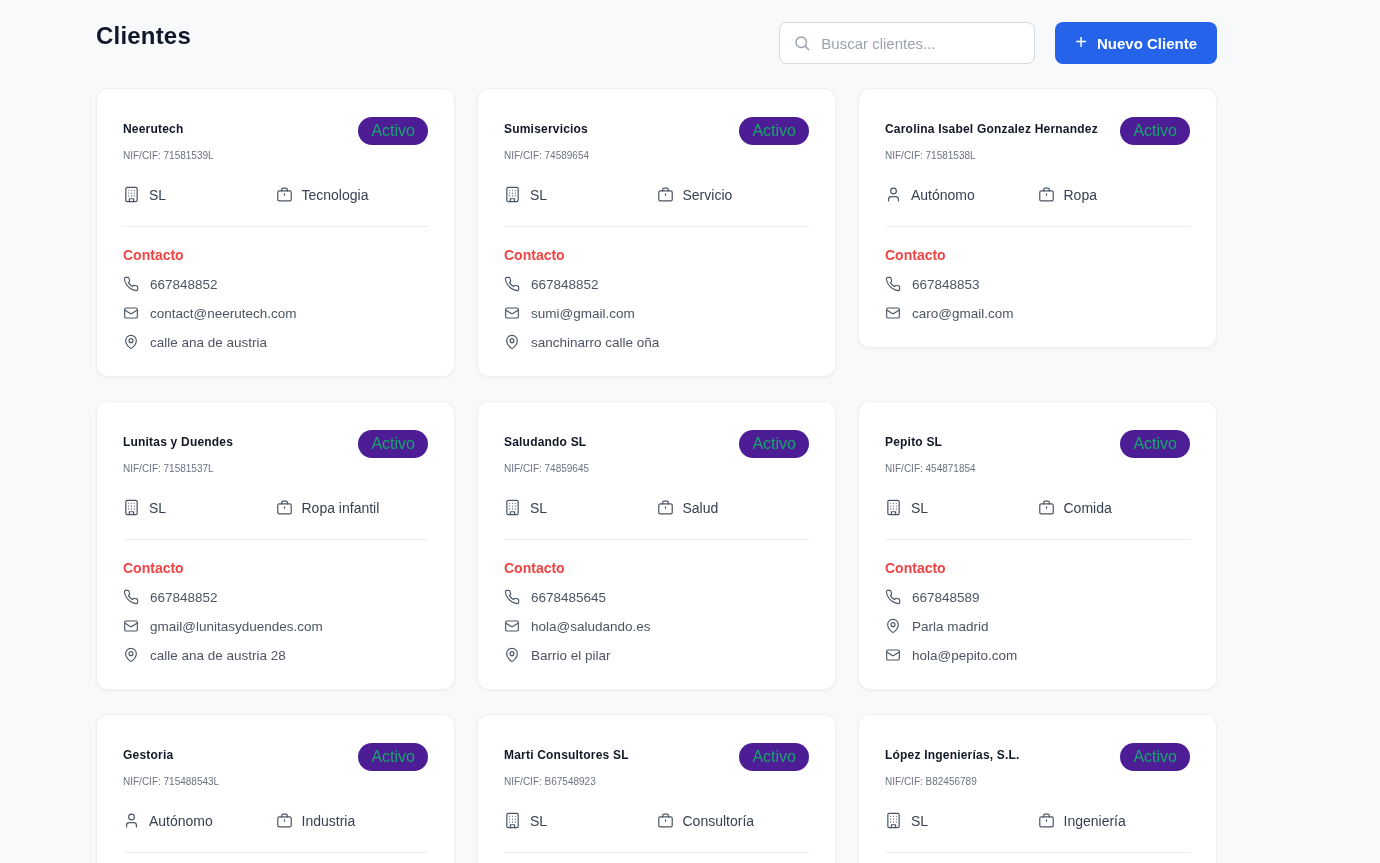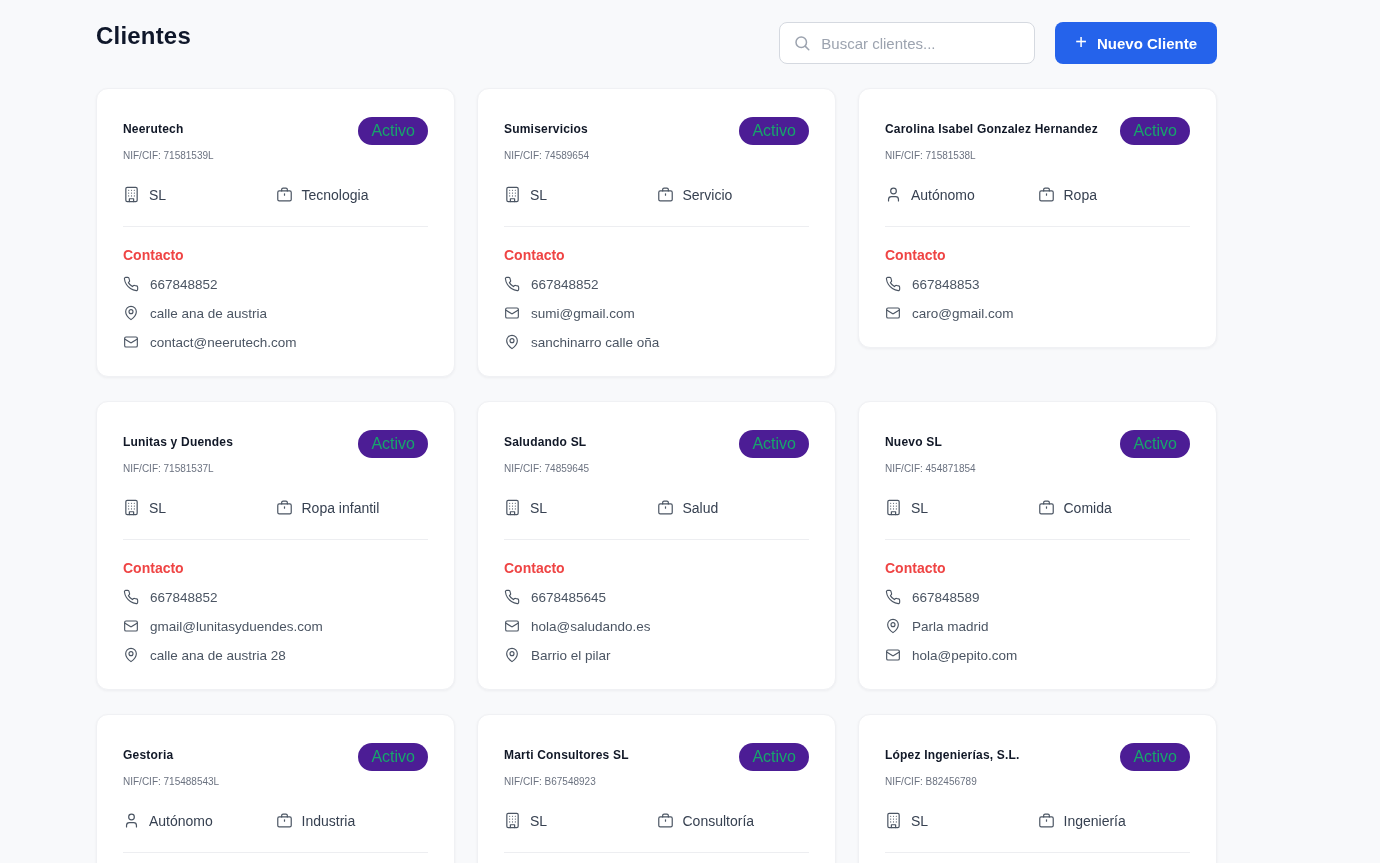--- a/index.html
+++ b/index.html
@@ -114,358 +114,358 @@
               <svg width="16" height="16" viewBox="0 0 24 24" fill="none" stroke-width="1.7" stroke-linecap="round" stroke-linejoin="round">
                 <path d="M22 16.92v3a2 2 0 0 1-2.18 2 19.79 19.79 0 0 1-8.63-3.07 19.5 19.5 0 0 1-6-6A19.79 19.79 0 0 1 2.12 4.18 2 2 0 0 1 4.11 2h3a2 2 0 0 1 2 1.72c.13.96.36 1.9.7 2.81a2 2 0 0 1-.45 2.11L8.09 9.91a16 16 0 0 0 6 6l1.27-1.27a2 2 0 0 1 2.11-.45c.91.34 1.85.57 2.81.7A2 2 0 0 1 22 16.92z"></path>
               </svg>
             </span>
     <span>667848852</span>
   </div>
 
   <div class="contact-row">
     <span class="icon-slot" style="display: flex;">
               <svg width="16" height="16" viewBox="0 0 24 24" fill="none" stroke-width="1.7" stroke-linecap="round" stroke-linejoin="round">
+                <rect x="2.5" y="4.5" width="19" height="15" rx="2"></rect>
+                <path d="m21.5 7.5-8.47 5.38a1.94 1.94 0 0 1-2.06 0L2.5 7.5"></path>
+              </svg>
+            </span>
+    <span>contact@neerutech.com</span>
+  </div>
+
+  <div class="contact-row">
+    <span class="icon-slot" style="display: flex;">
+              <svg width="16" height="16" viewBox="0 0 24 24" fill="none" stroke-width="1.7" stroke-linecap="round" stroke-linejoin="round">
                 <path d="M20 10c0 6-8 12-8 12s-8-6-8-12a8 8 0 0 1 16 0z"></path>
                 <circle cx="12" cy="10" r="3"></circle>
               </svg>
             </span>
     <span>calle ana de austria</span>
   </div>
+</div>
+  </div>
+
+  <div class="card">
+    <div class="card-head">
+      <div class="client-name">Sumiservicios</div>
+      <div class="status-badge">Activo</div>
+    </div>
+    <div class="nif-line">NIF/CIF: 74589654</div>
+    <div class="meta-row">
+      <div class="meta-item">
+        <span class="icon-slot" style="display: flex;">
+              <svg width="17" height="17" viewBox="0 0 24 24" fill="none" stroke-width="1.7" stroke-linecap="round" stroke-linejoin="round">
+                <rect x="4" y="2" width="16" height="20" rx="2"></rect>
+                <path d="M9 22v-4h6v4"></path>
+                <path d="M8 6h.01M12 6h.01M16 6h.01M8 10h.01M12 10h.01M16 10h.01M8 14h.01M12 14h.01M16 14h.01"></path>
+              </svg>
+            </span>
+        <span>SL</span>
+      </div>
+      <div class="meta-item">
+        <span class="icon-slot" style="display: flex;">
+              <svg width="17" height="17" viewBox="0 0 24 24" fill="none" stroke-width="1.7" stroke-linecap="round" stroke-linejoin="round">
+                <rect x="2.5" y="7" width="19" height="14" rx="2"></rect>
+                <path d="M16 7V5a2 2 0 0 0-2-2h-4a2 2 0 0 0-2 2v2"></path>
+                <path d="M12 11v2"></path>
+              </svg>
+            </span>
+        <span>Servicio</span>
+      </div>
+    </div>
+    <div class="contact-title">Contacto</div>
+    <div class="contact-list">
+  <div class="contact-row">
+    <span class="icon-slot" style="display: flex;">
+              <svg width="16" height="16" viewBox="0 0 24 24" fill="none" stroke-width="1.7" stroke-linecap="round" stroke-linejoin="round">
+                <path d="M22 16.92v3a2 2 0 0 1-2.18 2 19.79 19.79 0 0 1-8.63-3.07 19.5 19.5 0 0 1-6-6A19.79 19.79 0 0 1 2.12 4.18 2 2 0 0 1 4.11 2h3a2 2 0 0 1 2 1.72c.13.96.36 1.9.7 2.81a2 2 0 0 1-.45 2.11L8.09 9.91a16 16 0 0 0 6 6l1.27-1.27a2 2 0 0 1 2.11-.45c.91.34 1.85.57 2.81.7A2 2 0 0 1 22 16.92z"></path>
+              </svg>
+            </span>
+    <span>667848852</span>
+  </div>
 
   <div class="contact-row">
     <span class="icon-slot" style="display: flex;">
               <svg width="16" height="16" viewBox="0 0 24 24" fill="none" stroke-width="1.7" stroke-linecap="round" stroke-linejoin="round">
                 <rect x="2.5" y="4.5" width="19" height="15" rx="2"></rect>
                 <path d="m21.5 7.5-8.47 5.38a1.94 1.94 0 0 1-2.06 0L2.5 7.5"></path>
               </svg>
             </span>
-    <span>contact@neerutech.com</span>
-  </div>
-</div>
-  </div>
-
-  <div class="card">
-    <div class="card-head">
-      <div class="client-name">Sumiservicios</div>
-      <div class="status-badge">Activo</div>
-    </div>
-    <div class="nif-line">NIF/CIF: 74589654</div>
-    <div class="meta-row">
-      <div class="meta-item">
-        <span class="icon-slot" style="display: flex;">
-              <svg width="17" height="17" viewBox="0 0 24 24" fill="none" stroke-width="1.7" stroke-linecap="round" stroke-linejoin="round">
-                <rect x="4" y="2" width="16" height="20" rx="2"></rect>
-                <path d="M9 22v-4h6v4"></path>
-                <path d="M8 6h.01M12 6h.01M16 6h.01M8 10h.01M12 10h.01M16 10h.01M8 14h.01M12 14h.01M16 14h.01"></path>
-              </svg>
-            </span>
-        <span>SL</span>
-      </div>
-      <div class="meta-item">
-        <span class="icon-slot" style="display: flex;">
-              <svg width="17" height="17" viewBox="0 0 24 24" fill="none" stroke-width="1.7" stroke-linecap="round" stroke-linejoin="round">
-                <rect x="2.5" y="7" width="19" height="14" rx="2"></rect>
-                <path d="M16 7V5a2 2 0 0 0-2-2h-4a2 2 0 0 0-2 2v2"></path>
-                <path d="M12 11v2"></path>
-              </svg>
-            </span>
-        <span>Servicio</span>
+    <span>sumi@gmail.com</span>
+  </div>
+
+  <div class="contact-row">
+    <span class="icon-slot" style="display: flex;">
+              <svg width="16" height="16" viewBox="0 0 24 24" fill="none" stroke-width="1.7" stroke-linecap="round" stroke-linejoin="round">
+                <path d="M20 10c0 6-8 12-8 12s-8-6-8-12a8 8 0 0 1 16 0z"></path>
+                <circle cx="12" cy="10" r="3"></circle>
+              </svg>
+            </span>
+    <span>sanchinarro calle oña</span>
+  </div>
+</div>
+  </div>
+
+  <div class="card">
+    <div class="card-head">
+      <div class="client-name">Carolina Isabel Gonzalez Hernandez</div>
+      <div class="status-badge">Activo</div>
+    </div>
+    <div class="nif-line">NIF/CIF: 71581538L</div>
+    <div class="meta-row">
+      <div class="meta-item">
+        <span class="icon-slot" style="display: flex;">
+              <svg width="17" height="17" viewBox="0 0 24 24" fill="none" stroke-width="1.7" stroke-linecap="round" stroke-linejoin="round">
+                <path d="M19 21v-2a4 4 0 0 0-4-4H9a4 4 0 0 0-4 4v2"></path>
+                <circle cx="12" cy="7" r="4"></circle>
+              </svg>
+            </span>
+        <span>Autónomo</span>
+      </div>
+      <div class="meta-item">
+        <span class="icon-slot" style="display: flex;">
+              <svg width="17" height="17" viewBox="0 0 24 24" fill="none" stroke-width="1.7" stroke-linecap="round" stroke-linejoin="round">
+                <rect x="2.5" y="7" width="19" height="14" rx="2"></rect>
+                <path d="M16 7V5a2 2 0 0 0-2-2h-4a2 2 0 0 0-2 2v2"></path>
+                <path d="M12 11v2"></path>
+              </svg>
+            </span>
+        <span>Ropa</span>
       </div>
     </div>
     <div class="contact-title">Contacto</div>
     <div class="contact-list">
   <div class="contact-row">
     <span class="icon-slot" style="display: flex;">
               <svg width="16" height="16" viewBox="0 0 24 24" fill="none" stroke-width="1.7" stroke-linecap="round" stroke-linejoin="round">
                 <path d="M22 16.92v3a2 2 0 0 1-2.18 2 19.79 19.79 0 0 1-8.63-3.07 19.5 19.5 0 0 1-6-6A19.79 19.79 0 0 1 2.12 4.18 2 2 0 0 1 4.11 2h3a2 2 0 0 1 2 1.72c.13.96.36 1.9.7 2.81a2 2 0 0 1-.45 2.11L8.09 9.91a16 16 0 0 0 6 6l1.27-1.27a2 2 0 0 1 2.11-.45c.91.34 1.85.57 2.81.7A2 2 0 0 1 22 16.92z"></path>
               </svg>
             </span>
-    <span>667848852</span>
+    <span>667848853</span>
   </div>
 
   <div class="contact-row">
     <span class="icon-slot" style="display: flex;">
               <svg width="16" height="16" viewBox="0 0 24 24" fill="none" stroke-width="1.7" stroke-linecap="round" stroke-linejoin="round">
                 <rect x="2.5" y="4.5" width="19" height="15" rx="2"></rect>
                 <path d="m21.5 7.5-8.47 5.38a1.94 1.94 0 0 1-2.06 0L2.5 7.5"></path>
               </svg>
             </span>
-    <span>sumi@gmail.com</span>
+    <span>caro@gmail.com</span>
+  </div>
+
+</div>
+  </div>
+
+  <div class="card">
+    <div class="card-head">
+      <div class="client-name">Lunitas y Duendes</div>
+      <div class="status-badge">Activo</div>
+    </div>
+    <div class="nif-line">NIF/CIF: 71581537L</div>
+    <div class="meta-row">
+      <div class="meta-item">
+        <span class="icon-slot" style="display: flex;">
+              <svg width="17" height="17" viewBox="0 0 24 24" fill="none" stroke-width="1.7" stroke-linecap="round" stroke-linejoin="round">
+                <rect x="4" y="2" width="16" height="20" rx="2"></rect>
+                <path d="M9 22v-4h6v4"></path>
+                <path d="M8 6h.01M12 6h.01M16 6h.01M8 10h.01M12 10h.01M16 10h.01M8 14h.01M12 14h.01M16 14h.01"></path>
+              </svg>
+            </span>
+        <span>SL</span>
+      </div>
+      <div class="meta-item">
+        <span class="icon-slot" style="display: flex;">
+              <svg width="17" height="17" viewBox="0 0 24 24" fill="none" stroke-width="1.7" stroke-linecap="round" stroke-linejoin="round">
+                <rect x="2.5" y="7" width="19" height="14" rx="2"></rect>
+                <path d="M16 7V5a2 2 0 0 0-2-2h-4a2 2 0 0 0-2 2v2"></path>
+                <path d="M12 11v2"></path>
+              </svg>
+            </span>
+        <span>Ropa infantil</span>
+      </div>
+    </div>
+    <div class="contact-title">Contacto</div>
+    <div class="contact-list">
+  <div class="contact-row">
+    <span class="icon-slot" style="display: flex;">
+              <svg width="16" height="16" viewBox="0 0 24 24" fill="none" stroke-width="1.7" stroke-linecap="round" stroke-linejoin="round">
+                <path d="M22 16.92v3a2 2 0 0 1-2.18 2 19.79 19.79 0 0 1-8.63-3.07 19.5 19.5 0 0 1-6-6A19.79 19.79 0 0 1 2.12 4.18 2 2 0 0 1 4.11 2h3a2 2 0 0 1 2 1.72c.13.96.36 1.9.7 2.81a2 2 0 0 1-.45 2.11L8.09 9.91a16 16 0 0 0 6 6l1.27-1.27a2 2 0 0 1 2.11-.45c.91.34 1.85.57 2.81.7A2 2 0 0 1 22 16.92z"></path>
+              </svg>
+            </span>
+    <span>667848852</span>
+  </div>
+
+  <div class="contact-row">
+    <span class="icon-slot" style="display: flex;">
+              <svg width="16" height="16" viewBox="0 0 24 24" fill="none" stroke-width="1.7" stroke-linecap="round" stroke-linejoin="round">
+                <rect x="2.5" y="4.5" width="19" height="15" rx="2"></rect>
+                <path d="m21.5 7.5-8.47 5.38a1.94 1.94 0 0 1-2.06 0L2.5 7.5"></path>
+              </svg>
+            </span>
+    <span>gmail@lunitasyduendes.com</span>
   </div>
 
   <div class="contact-row">
     <span class="icon-slot" style="display: flex;">
               <svg width="16" height="16" viewBox="0 0 24 24" fill="none" stroke-width="1.7" stroke-linecap="round" stroke-linejoin="round">
                 <path d="M20 10c0 6-8 12-8 12s-8-6-8-12a8 8 0 0 1 16 0z"></path>
                 <circle cx="12" cy="10" r="3"></circle>
               </svg>
             </span>
-    <span>sanchinarro calle oña</span>
-  </div>
-</div>
-  </div>
-
-  <div class="card">
-    <div class="card-head">
-      <div class="client-name">Carolina Isabel Gonzalez Hernandez</div>
-      <div class="status-badge">Activo</div>
-    </div>
-    <div class="nif-line">NIF/CIF: 71581538L</div>
+    <span>calle ana de austria 28</span>
+  </div>
+</div>
+  </div>
+
+  <div class="card">
+    <div class="card-head">
+      <div class="client-name">Saludando SL</div>
+      <div class="status-badge">Activo</div>
+    </div>
+    <div class="nif-line">NIF/CIF: 74859645</div>
+    <div class="meta-row">
+      <div class="meta-item">
+        <span class="icon-slot" style="display: flex;">
+              <svg width="17" height="17" viewBox="0 0 24 24" fill="none" stroke-width="1.7" stroke-linecap="round" stroke-linejoin="round">
+                <rect x="4" y="2" width="16" height="20" rx="2"></rect>
+                <path d="M9 22v-4h6v4"></path>
+                <path d="M8 6h.01M12 6h.01M16 6h.01M8 10h.01M12 10h.01M16 10h.01M8 14h.01M12 14h.01M16 14h.01"></path>
+              </svg>
+            </span>
+        <span>SL</span>
+      </div>
+      <div class="meta-item">
+        <span class="icon-slot" style="display: flex;">
+              <svg width="17" height="17" viewBox="0 0 24 24" fill="none" stroke-width="1.7" stroke-linecap="round" stroke-linejoin="round">
+                <rect x="2.5" y="7" width="19" height="14" rx="2"></rect>
+                <path d="M16 7V5a2 2 0 0 0-2-2h-4a2 2 0 0 0-2 2v2"></path>
+                <path d="M12 11v2"></path>
+              </svg>
+            </span>
+        <span>Salud</span>
+      </div>
+    </div>
+    <div class="contact-title">Contacto</div>
+    <div class="contact-list">
+  <div class="contact-row">
+    <span class="icon-slot" style="display: flex;">
+              <svg width="16" height="16" viewBox="0 0 24 24" fill="none" stroke-width="1.7" stroke-linecap="round" stroke-linejoin="round">
+                <path d="M22 16.92v3a2 2 0 0 1-2.18 2 19.79 19.79 0 0 1-8.63-3.07 19.5 19.5 0 0 1-6-6A19.79 19.79 0 0 1 2.12 4.18 2 2 0 0 1 4.11 2h3a2 2 0 0 1 2 1.72c.13.96.36 1.9.7 2.81a2 2 0 0 1-.45 2.11L8.09 9.91a16 16 0 0 0 6 6l1.27-1.27a2 2 0 0 1 2.11-.45c.91.34 1.85.57 2.81.7A2 2 0 0 1 22 16.92z"></path>
+              </svg>
+            </span>
+    <span>6678485645</span>
+  </div>
+
+  <div class="contact-row">
+    <span class="icon-slot" style="display: flex;">
+              <svg width="16" height="16" viewBox="0 0 24 24" fill="none" stroke-width="1.7" stroke-linecap="round" stroke-linejoin="round">
+                <rect x="2.5" y="4.5" width="19" height="15" rx="2"></rect>
+                <path d="m21.5 7.5-8.47 5.38a1.94 1.94 0 0 1-2.06 0L2.5 7.5"></path>
+              </svg>
+            </span>
+    <span>hola@saludando.es</span>
+  </div>
+
+  <div class="contact-row">
+    <span class="icon-slot" style="display: flex;">
+              <svg width="16" height="16" viewBox="0 0 24 24" fill="none" stroke-width="1.7" stroke-linecap="round" stroke-linejoin="round">
+                <path d="M20 10c0 6-8 12-8 12s-8-6-8-12a8 8 0 0 1 16 0z"></path>
+                <circle cx="12" cy="10" r="3"></circle>
+              </svg>
+            </span>
+    <span>Barrio el pilar</span>
+  </div>
+</div>
+  </div>
+
+  <div class="card">
+    <div class="card-head">
+      <div class="client-name">Pepito SL</div>
+      <div class="status-badge">Activo</div>
+    </div>
+    <div class="nif-line">NIF/CIF: 454871854</div>
+    <div class="meta-row">
+      <div class="meta-item">
+        <span class="icon-slot" style="display: flex;">
+              <svg width="17" height="17" viewBox="0 0 24 24" fill="none" stroke-width="1.7" stroke-linecap="round" stroke-linejoin="round">
+                <rect x="4" y="2" width="16" height="20" rx="2"></rect>
+                <path d="M9 22v-4h6v4"></path>
+                <path d="M8 6h.01M12 6h.01M16 6h.01M8 10h.01M12 10h.01M16 10h.01M8 14h.01M12 14h.01M16 14h.01"></path>
+              </svg>
+            </span>
+        <span>SL</span>
+      </div>
+      <div class="meta-item">
+        <span class="icon-slot" style="display: flex;">
+              <svg width="17" height="17" viewBox="0 0 24 24" fill="none" stroke-width="1.7" stroke-linecap="round" stroke-linejoin="round">
+                <rect x="2.5" y="7" width="19" height="14" rx="2"></rect>
+                <path d="M16 7V5a2 2 0 0 0-2-2h-4a2 2 0 0 0-2 2v2"></path>
+                <path d="M12 11v2"></path>
+              </svg>
+            </span>
+        <span>Comida</span>
+      </div>
+    </div>
+    <div class="contact-title">Contacto</div>
+    <div class="contact-list">
+  <div class="contact-row">
+    <span class="icon-slot" style="display: flex;">
+              <svg width="16" height="16" viewBox="0 0 24 24" fill="none" stroke-width="1.7" stroke-linecap="round" stroke-linejoin="round">
+                <path d="M22 16.92v3a2 2 0 0 1-2.18 2 19.79 19.79 0 0 1-8.63-3.07 19.5 19.5 0 0 1-6-6A19.79 19.79 0 0 1 2.12 4.18 2 2 0 0 1 4.11 2h3a2 2 0 0 1 2 1.72c.13.96.36 1.9.7 2.81a2 2 0 0 1-.45 2.11L8.09 9.91a16 16 0 0 0 6 6l1.27-1.27a2 2 0 0 1 2.11-.45c.91.34 1.85.57 2.81.7A2 2 0 0 1 22 16.92z"></path>
+              </svg>
+            </span>
+    <span>667848589</span>
+  </div>
+
+  <div class="contact-row">
+    <span class="icon-slot" style="display: flex;">
+              <svg width="16" height="16" viewBox="0 0 24 24" fill="none" stroke-width="1.7" stroke-linecap="round" stroke-linejoin="round">
+                <path d="M20 10c0 6-8 12-8 12s-8-6-8-12a8 8 0 0 1 16 0z"></path>
+                <circle cx="12" cy="10" r="3"></circle>
+              </svg>
+            </span>
+    <span>Parla madrid</span>
+  </div>
+
+  <div class="contact-row">
+    <span class="icon-slot" style="display: flex;">
+              <svg width="16" height="16" viewBox="0 0 24 24" fill="none" stroke-width="1.7" stroke-linecap="round" stroke-linejoin="round">
+                <rect x="2.5" y="4.5" width="19" height="15" rx="2"></rect>
+                <path d="m21.5 7.5-8.47 5.38a1.94 1.94 0 0 1-2.06 0L2.5 7.5"></path>
+              </svg>
+            </span>
+    <span>hola@pepito.com</span>
+  </div>
+</div>
+  </div>
+
+  <div class="card">
+    <div class="card-head">
+      <div class="client-name">Gestoria</div>
+      <div class="status-badge">Activo</div>
+    </div>
+    <div class="nif-line">NIF/CIF: 715488543L</div>
     <div class="meta-row">
       <div class="meta-item">
         <span class="icon-slot" style="display: flex;">
               <svg width="17" height="17" viewBox="0 0 24 24" fill="none" stroke-width="1.7" stroke-linecap="round" stroke-linejoin="round">
                 <path d="M19 21v-2a4 4 0 0 0-4-4H9a4 4 0 0 0-4 4v2"></path>
                 <circle cx="12" cy="7" r="4"></circle>
               </svg>
             </span>
         <span>Autónomo</span>
       </div>
       <div class="meta-item">
         <span class="icon-slot" style="display: flex;">
               <svg width="17" height="17" viewBox="0 0 24 24" fill="none" stroke-width="1.7" stroke-linecap="round" stroke-linejoin="round">
                 <rect x="2.5" y="7" width="19" height="14" rx="2"></rect>
                 <path d="M16 7V5a2 2 0 0 0-2-2h-4a2 2 0 0 0-2 2v2"></path>
                 <path d="M12 11v2"></path>
               </svg>
             </span>
-        <span>Ropa</span>
-      </div>
-    </div>
-    <div class="contact-title">Contacto</div>
-    <div class="contact-list">
-  <div class="contact-row">
-    <span class="icon-slot" style="display: flex;">
-              <svg width="16" height="16" viewBox="0 0 24 24" fill="none" stroke-width="1.7" stroke-linecap="round" stroke-linejoin="round">
-                <path d="M22 16.92v3a2 2 0 0 1-2.18 2 19.79 19.79 0 0 1-8.63-3.07 19.5 19.5 0 0 1-6-6A19.79 19.79 0 0 1 2.12 4.18 2 2 0 0 1 4.11 2h3a2 2 0 0 1 2 1.72c.13.96.36 1.9.7 2.81a2 2 0 0 1-.45 2.11L8.09 9.91a16 16 0 0 0 6 6l1.27-1.27a2 2 0 0 1 2.11-.45c.91.34 1.85.57 2.81.7A2 2 0 0 1 22 16.92z"></path>
-              </svg>
-            </span>
-    <span>667848853</span>
-  </div>
-
-  <div class="contact-row">
-    <span class="icon-slot" style="display: flex;">
-              <svg width="16" height="16" viewBox="0 0 24 24" fill="none" stroke-width="1.7" stroke-linecap="round" stroke-linejoin="round">
-                <rect x="2.5" y="4.5" width="19" height="15" rx="2"></rect>
-                <path d="m21.5 7.5-8.47 5.38a1.94 1.94 0 0 1-2.06 0L2.5 7.5"></path>
-              </svg>
-            </span>
-    <span>caro@gmail.com</span>
-  </div>
-
-</div>
-  </div>
-
-  <div class="card">
-    <div class="card-head">
-      <div class="client-name">Lunitas y Duendes</div>
-      <div class="status-badge">Activo</div>
-    </div>
-    <div class="nif-line">NIF/CIF: 71581537L</div>
-    <div class="meta-row">
-      <div class="meta-item">
-        <span class="icon-slot" style="display: flex;">
-              <svg width="17" height="17" viewBox="0 0 24 24" fill="none" stroke-width="1.7" stroke-linecap="round" stroke-linejoin="round">
-                <rect x="4" y="2" width="16" height="20" rx="2"></rect>
-                <path d="M9 22v-4h6v4"></path>
-                <path d="M8 6h.01M12 6h.01M16 6h.01M8 10h.01M12 10h.01M16 10h.01M8 14h.01M12 14h.01M16 14h.01"></path>
-              </svg>
-            </span>
-        <span>SL</span>
-      </div>
-      <div class="meta-item">
-        <span class="icon-slot" style="display: flex;">
-              <svg width="17" height="17" viewBox="0 0 24 24" fill="none" stroke-width="1.7" stroke-linecap="round" stroke-linejoin="round">
-                <rect x="2.5" y="7" width="19" height="14" rx="2"></rect>
-                <path d="M16 7V5a2 2 0 0 0-2-2h-4a2 2 0 0 0-2 2v2"></path>
-                <path d="M12 11v2"></path>
-              </svg>
-            </span>
-        <span>Ropa infantil</span>
-      </div>
-    </div>
-    <div class="contact-title">Contacto</div>
-    <div class="contact-list">
-  <div class="contact-row">
-    <span class="icon-slot" style="display: flex;">
-              <svg width="16" height="16" viewBox="0 0 24 24" fill="none" stroke-width="1.7" stroke-linecap="round" stroke-linejoin="round">
-                <path d="M22 16.92v3a2 2 0 0 1-2.18 2 19.79 19.79 0 0 1-8.63-3.07 19.5 19.5 0 0 1-6-6A19.79 19.79 0 0 1 2.12 4.18 2 2 0 0 1 4.11 2h3a2 2 0 0 1 2 1.72c.13.96.36 1.9.7 2.81a2 2 0 0 1-.45 2.11L8.09 9.91a16 16 0 0 0 6 6l1.27-1.27a2 2 0 0 1 2.11-.45c.91.34 1.85.57 2.81.7A2 2 0 0 1 22 16.92z"></path>
-              </svg>
-            </span>
-    <span>667848852</span>
-  </div>
-
-  <div class="contact-row">
-    <span class="icon-slot" style="display: flex;">
-              <svg width="16" height="16" viewBox="0 0 24 24" fill="none" stroke-width="1.7" stroke-linecap="round" stroke-linejoin="round">
-                <rect x="2.5" y="4.5" width="19" height="15" rx="2"></rect>
-                <path d="m21.5 7.5-8.47 5.38a1.94 1.94 0 0 1-2.06 0L2.5 7.5"></path>
-              </svg>
-            </span>
-    <span>gmail@lunitasyduendes.com</span>
-  </div>
-
-  <div class="contact-row">
-    <span class="icon-slot" style="display: flex;">
-              <svg width="16" height="16" viewBox="0 0 24 24" fill="none" stroke-width="1.7" stroke-linecap="round" stroke-linejoin="round">
-                <path d="M20 10c0 6-8 12-8 12s-8-6-8-12a8 8 0 0 1 16 0z"></path>
-                <circle cx="12" cy="10" r="3"></circle>
-              </svg>
-            </span>
-    <span>calle ana de austria 28</span>
-  </div>
-</div>
-  </div>
-
-  <div class="card">
-    <div class="card-head">
-      <div class="client-name">Saludando SL</div>
-      <div class="status-badge">Activo</div>
-    </div>
-    <div class="nif-line">NIF/CIF: 74859645</div>
-    <div class="meta-row">
-      <div class="meta-item">
-        <span class="icon-slot" style="display: flex;">
-              <svg width="17" height="17" viewBox="0 0 24 24" fill="none" stroke-width="1.7" stroke-linecap="round" stroke-linejoin="round">
-                <rect x="4" y="2" width="16" height="20" rx="2"></rect>
-                <path d="M9 22v-4h6v4"></path>
-                <path d="M8 6h.01M12 6h.01M16 6h.01M8 10h.01M12 10h.01M16 10h.01M8 14h.01M12 14h.01M16 14h.01"></path>
-              </svg>
-            </span>
-        <span>SL</span>
-      </div>
-      <div class="meta-item">
-        <span class="icon-slot" style="display: flex;">
-              <svg width="17" height="17" viewBox="0 0 24 24" fill="none" stroke-width="1.7" stroke-linecap="round" stroke-linejoin="round">
-                <rect x="2.5" y="7" width="19" height="14" rx="2"></rect>
-                <path d="M16 7V5a2 2 0 0 0-2-2h-4a2 2 0 0 0-2 2v2"></path>
-                <path d="M12 11v2"></path>
-              </svg>
-            </span>
-        <span>Salud</span>
-      </div>
-    </div>
-    <div class="contact-title">Contacto</div>
-    <div class="contact-list">
-  <div class="contact-row">
-    <span class="icon-slot" style="display: flex;">
-              <svg width="16" height="16" viewBox="0 0 24 24" fill="none" stroke-width="1.7" stroke-linecap="round" stroke-linejoin="round">
-                <path d="M22 16.92v3a2 2 0 0 1-2.18 2 19.79 19.79 0 0 1-8.63-3.07 19.5 19.5 0 0 1-6-6A19.79 19.79 0 0 1 2.12 4.18 2 2 0 0 1 4.11 2h3a2 2 0 0 1 2 1.72c.13.96.36 1.9.7 2.81a2 2 0 0 1-.45 2.11L8.09 9.91a16 16 0 0 0 6 6l1.27-1.27a2 2 0 0 1 2.11-.45c.91.34 1.85.57 2.81.7A2 2 0 0 1 22 16.92z"></path>
-              </svg>
-            </span>
-    <span>6678485645</span>
-  </div>
-
-  <div class="contact-row">
-    <span class="icon-slot" style="display: flex;">
-              <svg width="16" height="16" viewBox="0 0 24 24" fill="none" stroke-width="1.7" stroke-linecap="round" stroke-linejoin="round">
-                <rect x="2.5" y="4.5" width="19" height="15" rx="2"></rect>
-                <path d="m21.5 7.5-8.47 5.38a1.94 1.94 0 0 1-2.06 0L2.5 7.5"></path>
-              </svg>
-            </span>
-    <span>hola@saludando.es</span>
-  </div>
-
-  <div class="contact-row">
-    <span class="icon-slot" style="display: flex;">
-              <svg width="16" height="16" viewBox="0 0 24 24" fill="none" stroke-width="1.7" stroke-linecap="round" stroke-linejoin="round">
-                <path d="M20 10c0 6-8 12-8 12s-8-6-8-12a8 8 0 0 1 16 0z"></path>
-                <circle cx="12" cy="10" r="3"></circle>
-              </svg>
-            </span>
-    <span>Barrio el pilar</span>
-  </div>
-</div>
-  </div>
-
-  <div class="card">
-    <div class="card-head">
-      <div class="client-name">Nuevo SL</div>
-      <div class="status-badge">Activo</div>
-    </div>
-    <div class="nif-line">NIF/CIF: 454871854</div>
-    <div class="meta-row">
-      <div class="meta-item">
-        <span class="icon-slot" style="display: flex;">
-              <svg width="17" height="17" viewBox="0 0 24 24" fill="none" stroke-width="1.7" stroke-linecap="round" stroke-linejoin="round">
-                <rect x="4" y="2" width="16" height="20" rx="2"></rect>
-                <path d="M9 22v-4h6v4"></path>
-                <path d="M8 6h.01M12 6h.01M16 6h.01M8 10h.01M12 10h.01M16 10h.01M8 14h.01M12 14h.01M16 14h.01"></path>
-              </svg>
-            </span>
-        <span>SL</span>
-      </div>
-      <div class="meta-item">
-        <span class="icon-slot" style="display: flex;">
-              <svg width="17" height="17" viewBox="0 0 24 24" fill="none" stroke-width="1.7" stroke-linecap="round" stroke-linejoin="round">
-                <rect x="2.5" y="7" width="19" height="14" rx="2"></rect>
-                <path d="M16 7V5a2 2 0 0 0-2-2h-4a2 2 0 0 0-2 2v2"></path>
-                <path d="M12 11v2"></path>
-              </svg>
-            </span>
-        <span>Comida</span>
-      </div>
-    </div>
-    <div class="contact-title">Contacto</div>
-    <div class="contact-list">
-  <div class="contact-row">
-    <span class="icon-slot" style="display: flex;">
-              <svg width="16" height="16" viewBox="0 0 24 24" fill="none" stroke-width="1.7" stroke-linecap="round" stroke-linejoin="round">
-                <path d="M22 16.92v3a2 2 0 0 1-2.18 2 19.79 19.79 0 0 1-8.63-3.07 19.5 19.5 0 0 1-6-6A19.79 19.79 0 0 1 2.12 4.18 2 2 0 0 1 4.11 2h3a2 2 0 0 1 2 1.72c.13.96.36 1.9.7 2.81a2 2 0 0 1-.45 2.11L8.09 9.91a16 16 0 0 0 6 6l1.27-1.27a2 2 0 0 1 2.11-.45c.91.34 1.85.57 2.81.7A2 2 0 0 1 22 16.92z"></path>
-              </svg>
-            </span>
-    <span>667848589</span>
-  </div>
-
-  <div class="contact-row">
-    <span class="icon-slot" style="display: flex;">
-              <svg width="16" height="16" viewBox="0 0 24 24" fill="none" stroke-width="1.7" stroke-linecap="round" stroke-linejoin="round">
-                <path d="M20 10c0 6-8 12-8 12s-8-6-8-12a8 8 0 0 1 16 0z"></path>
-                <circle cx="12" cy="10" r="3"></circle>
-              </svg>
-            </span>
-    <span>Parla madrid</span>
-  </div>
-
-  <div class="contact-row">
-    <span class="icon-slot" style="display: flex;">
-              <svg width="16" height="16" viewBox="0 0 24 24" fill="none" stroke-width="1.7" stroke-linecap="round" stroke-linejoin="round">
-                <rect x="2.5" y="4.5" width="19" height="15" rx="2"></rect>
-                <path d="m21.5 7.5-8.47 5.38a1.94 1.94 0 0 1-2.06 0L2.5 7.5"></path>
-              </svg>
-            </span>
-    <span>hola@pepito.com</span>
-  </div>
-</div>
-  </div>
-
-  <div class="card">
-    <div class="card-head">
-      <div class="client-name">Gestoria</div>
-      <div class="status-badge">Activo</div>
-    </div>
-    <div class="nif-line">NIF/CIF: 715488543L</div>
-    <div class="meta-row">
-      <div class="meta-item">
-        <span class="icon-slot" style="display: flex;">
-              <svg width="17" height="17" viewBox="0 0 24 24" fill="none" stroke-width="1.7" stroke-linecap="round" stroke-linejoin="round">
-                <path d="M19 21v-2a4 4 0 0 0-4-4H9a4 4 0 0 0-4 4v2"></path>
-                <circle cx="12" cy="7" r="4"></circle>
-              </svg>
-            </span>
-        <span>Autónomo</span>
-      </div>
-      <div class="meta-item">
-        <span class="icon-slot" style="display: flex;">
-              <svg width="17" height="17" viewBox="0 0 24 24" fill="none" stroke-width="1.7" stroke-linecap="round" stroke-linejoin="round">
-                <rect x="2.5" y="7" width="19" height="14" rx="2"></rect>
-                <path d="M16 7V5a2 2 0 0 0-2-2h-4a2 2 0 0 0-2 2v2"></path>
-                <path d="M12 11v2"></path>
-              </svg>
-            </span>
         <span>Industria</span>
       </div>
     </div>
 
   </div>
 
   <div class="card">
     <div class="card-head">
       <div class="client-name">Marti Consultores SL</div>
       <div class="status-badge">Activo</div>

